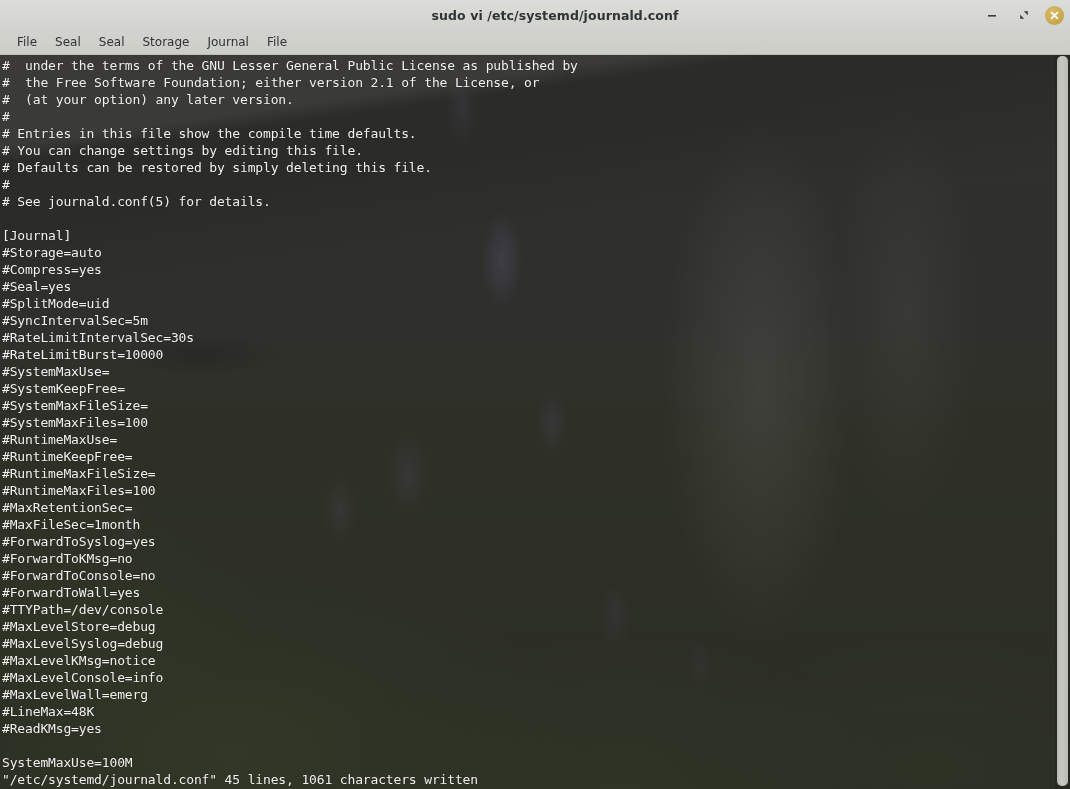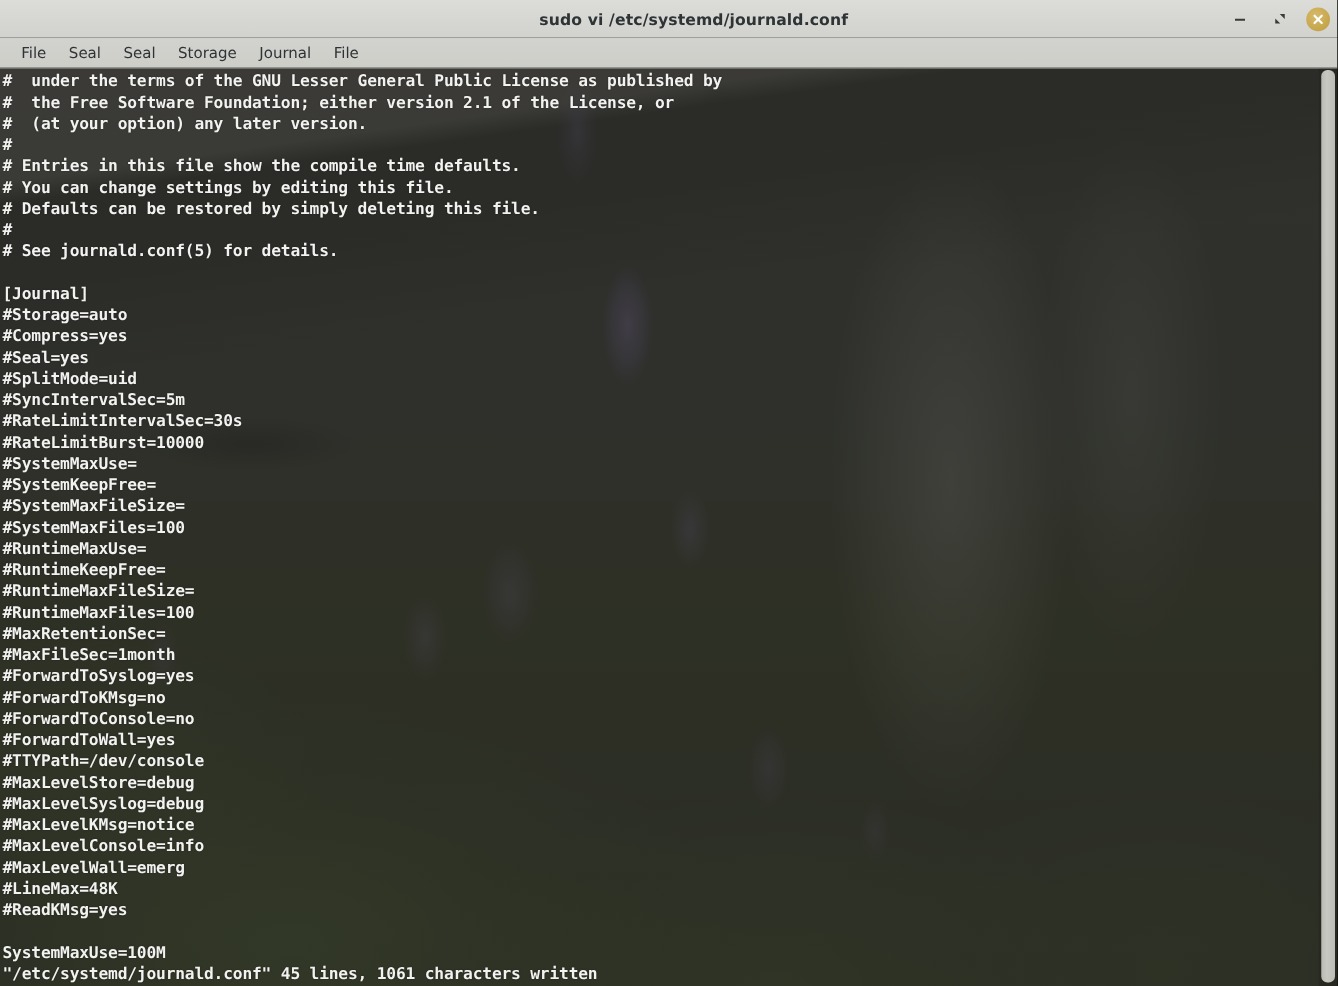--- a/index.html
+++ b/index.html
@@ -138,21 +138,21 @@
     top: 0; left: 0;
     padding: 2px 0 0 2px;
     font-family: "DejaVu Sans Mono", monospace;
     font-size: 13px;
     line-height: 17px;
     color: #f2f2f0;
     white-space: pre;
     letter-spacing: -0.15px;
     text-shadow: 0 0 1px rgba(0,0,0,0.55);
   }
-  .tline { height: 17px; font-weight: bold; }
+  .tline { height: 17px; }
 
   
   #scrollbar-track {
     position: absolute;
     top: 55px;
     right: 0;
     width: 15px;
     height: 734px;
     background: rgba(30,30,28,0.30);
     cursor: pointer;

